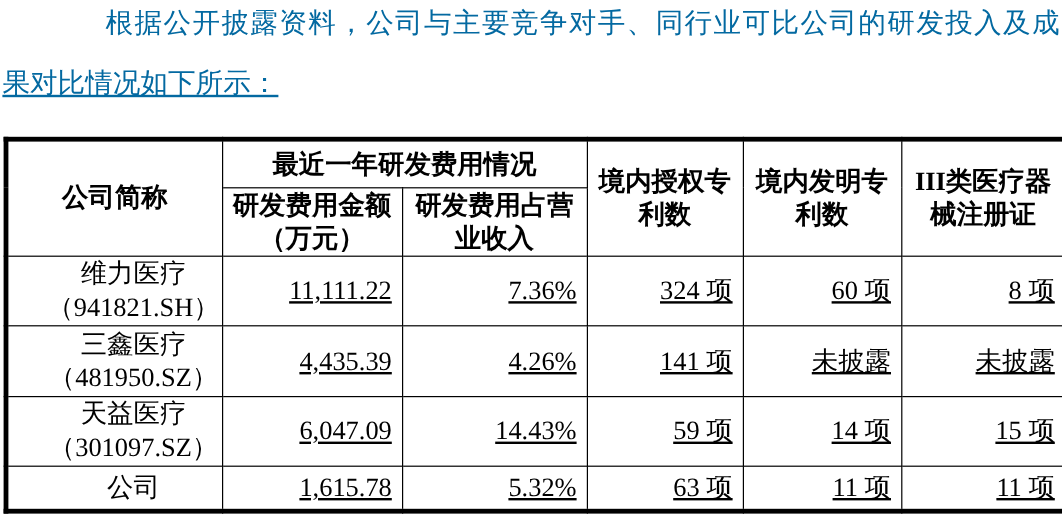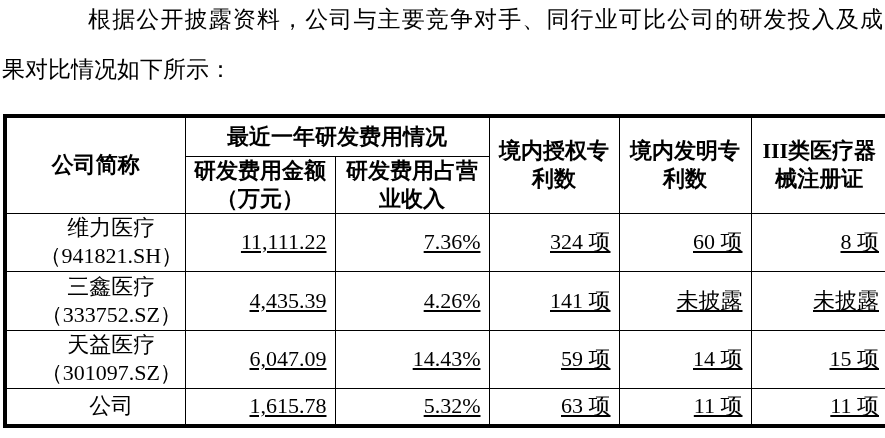--- a/index.html
+++ b/index.html
@@ -21,32 +21,33 @@
     background: #ffffff;
     overflow: hidden;
   }
   
   .intro {
     position: absolute;
     top: 5px;
     left: 2px;
     width: 881px;
     font-size: 23px;
-    color: #000000;
+    color: #0369a1;
   }
   .intro-line1 {
     text-indent: 86px;
     text-align: justify;
     text-align-last: justify;
     line-height: 30px;
     white-space: nowrap;
   }
   .intro-line2 {
     line-height: 30px;
     margin-top: 20px;
+    text-decoration: underline;
   }
   
   table.cmp {
     position: absolute;
     top: 114px;
     left: 3px;
     width: 884px;
     table-layout: fixed;
     border-collapse: collapse;
     border: 4px solid #000000;
@@ -135,21 +136,21 @@
         <td class="num">11,111.22</td>
         <td class="num">7.36%</td>
         <td class="num">324 项</td>
         <td class="num">60 项</td>
         <td class="num">8 项</td>
       </tr>
 
       <tr class="r2">
         <td class="c-company">
           <div class="cname">三鑫医疗</div>
-          <div class="ccode">（333752.SZ）</div>
+          <div class="ccode">（481950.SZ）</div>
         </td>
         <td class="num">4,435.39</td>
         <td class="num">4.26%</td>
         <td class="num">141 项</td>
         <td class="num">未披露</td>
         <td class="num">未披露</td>
       </tr>
 
       <tr class="r3">
         <td class="c-company">

